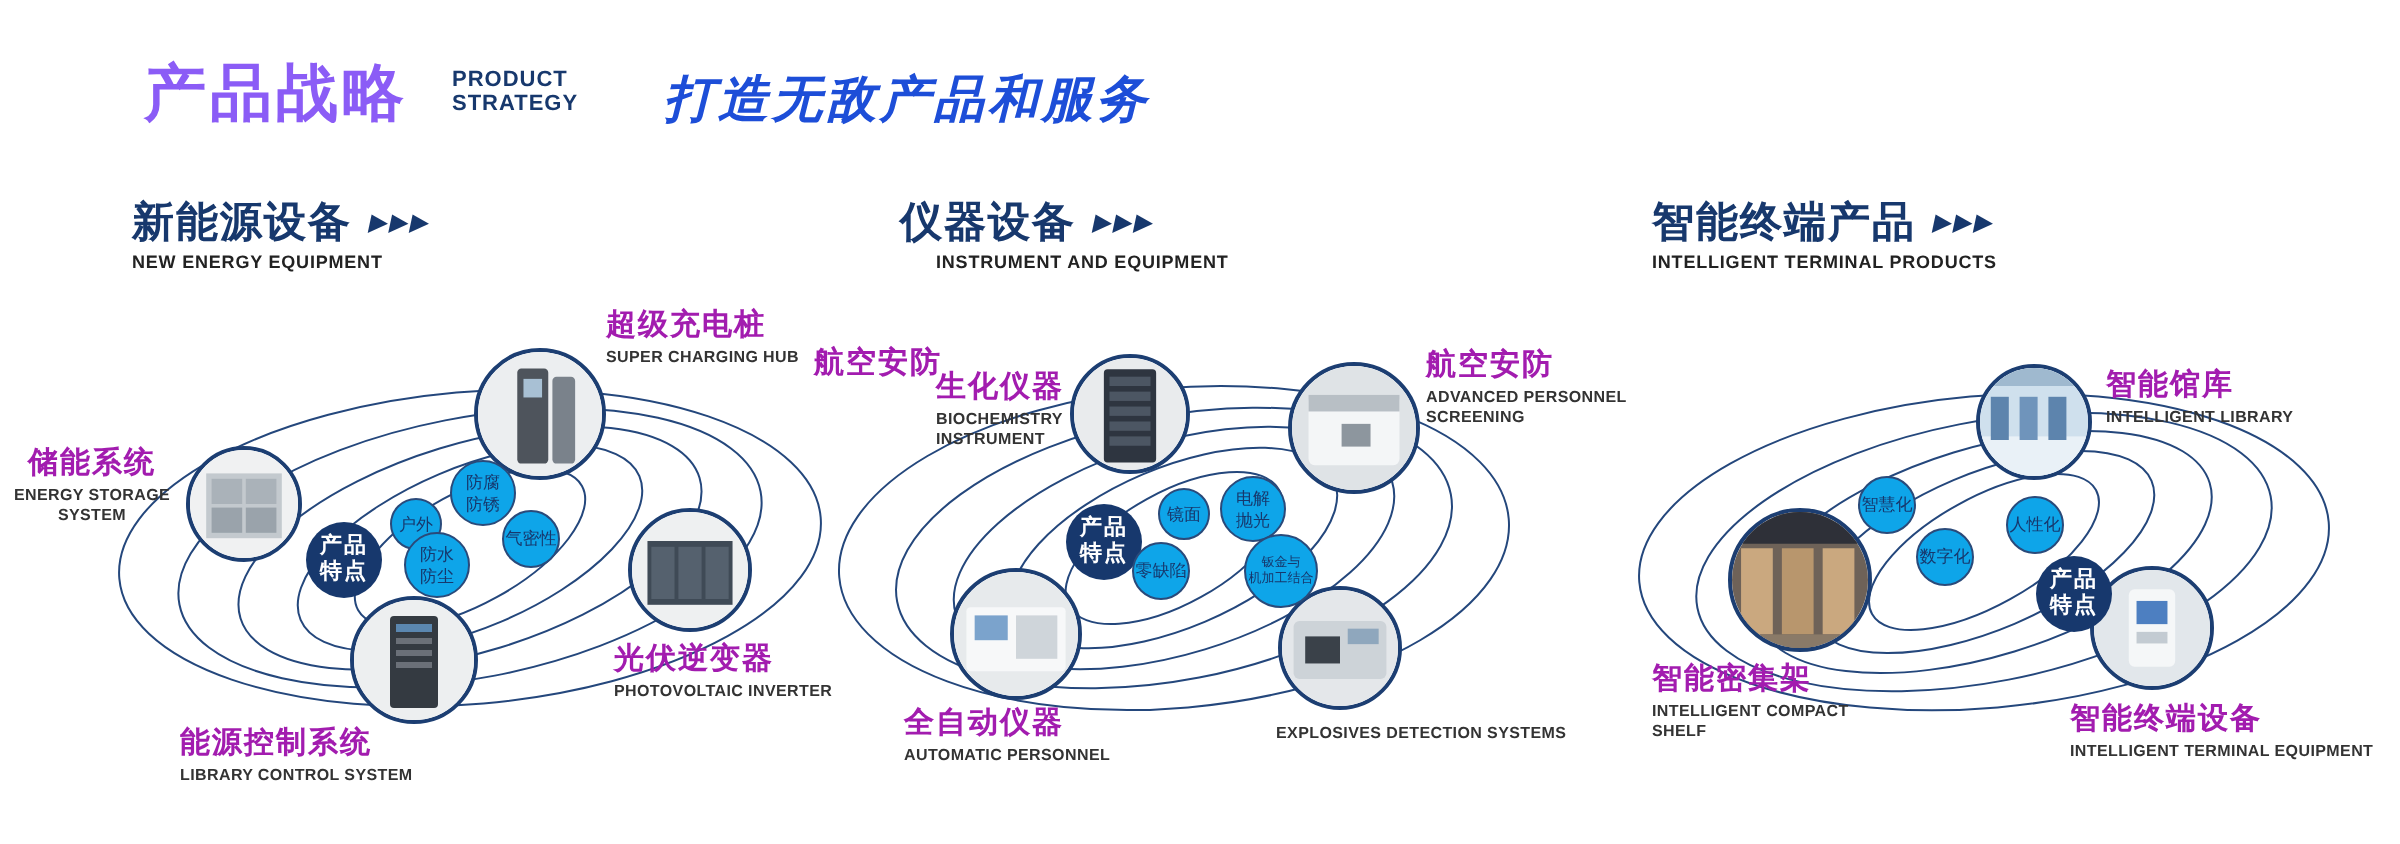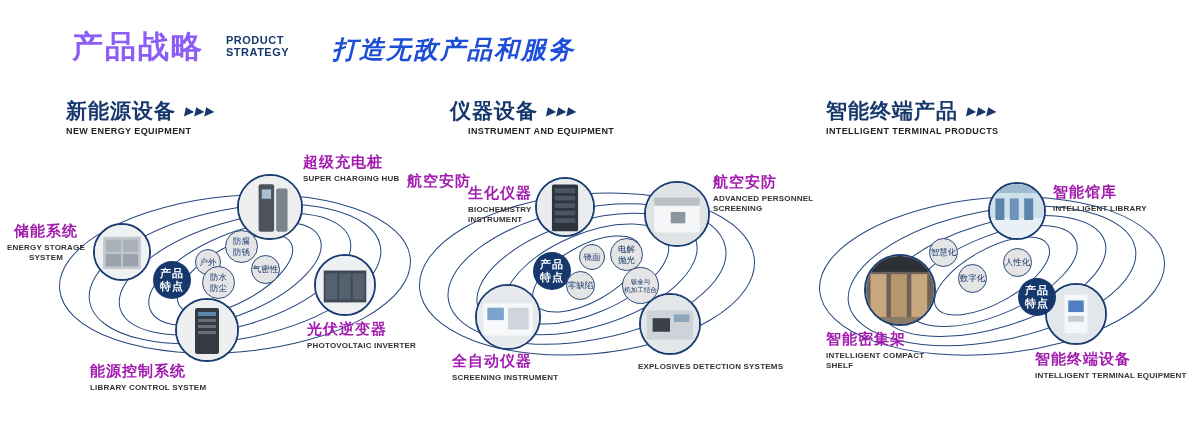--- a/index.html
+++ b/index.html
@@ -40,21 +40,21 @@
   #pc-shelf     {left:864px; top:254px; width:72px; height:72px;}
   #pc-terminal  {left:1045px;top:283px; width:62px; height:62px;}
 
   
   .badge { position:absolute; width:38px; height:38px; border-radius:50%; background:#17386d; color:#fff;
            display:flex; align-items:center; justify-content:center; text-align:center;
            font-size:11px; font-weight:bold; line-height:1.2; white-space:pre-line; letter-spacing:1px; }
   #badge1{left:153px; top:261px;}  #badge2{left:533px; top:252px;}  #badge3{left:1018px; top:278px;}
 
   
-  .bubble { position:absolute; border-radius:50%; background:#e5e5e5; border:1px solid #2a4a7a; color:#17386d;
+  .bubble { position:absolute; border-radius:50%; background:#0ea5e9; border:1px solid #2a4a7a; color:#17386d;
             display:flex; align-items:center; justify-content:center; text-align:center;
             font-size:8.5px; line-height:1.2; white-space:pre-line; }
   .b-small { font-size:6.5px; }
   #b1-0{left:195px;top:249px;width:26px;height:26px;}
   #b1-1{left:225px;top:230px;width:33px;height:33px;}
   #b1-2{left:251px;top:255px;width:29px;height:29px;}
   #b1-3{left:202px;top:266px;width:33px;height:33px;}
   #b2-0{left:579px;top:244px;width:26px;height:26px;}
   #b2-1{left:610px;top:238px;width:33px;height:33px;}
   #b2-2{left:566px;top:271px;width:29px;height:29px;}
@@ -292,21 +292,21 @@
     <div class="en">BIOCHEMISTRY
 INSTRUMENT</div>
   </div>
   <div class="lbl" id="lbl-screening">
     <div class="cn">航空安防</div>
     <div class="en">ADVANCED PERSONNEL
 SCREENING</div>
   </div>
   <div class="lbl" id="lbl-automatic">
     <div class="cn">全自动仪器</div>
-    <div class="en">SCREENING INSTRUMENT</div>
+    <div class="en">AUTOMATIC PERSONNEL</div>
   </div>
   <div class="lbl" id="lbl-explosives">
     <div class="en">EXPLOSIVES DETECTION SYSTEMS</div>
   </div>
 
   <div class="lbl" id="lbl-library">
     <div class="cn">智能馆库</div>
     <div class="en">INTELLIGENT LIBRARY</div>
   </div>
   <div class="lbl" id="lbl-shelf">

